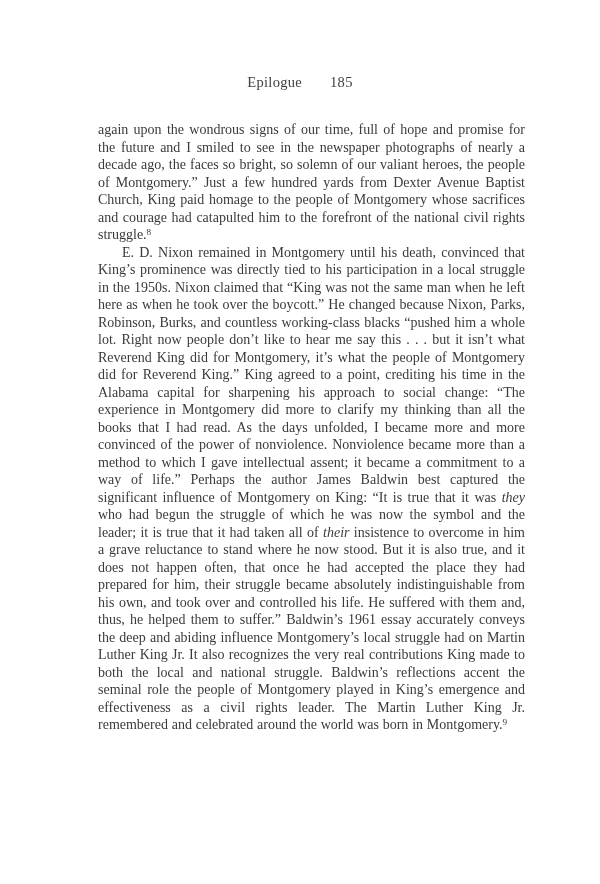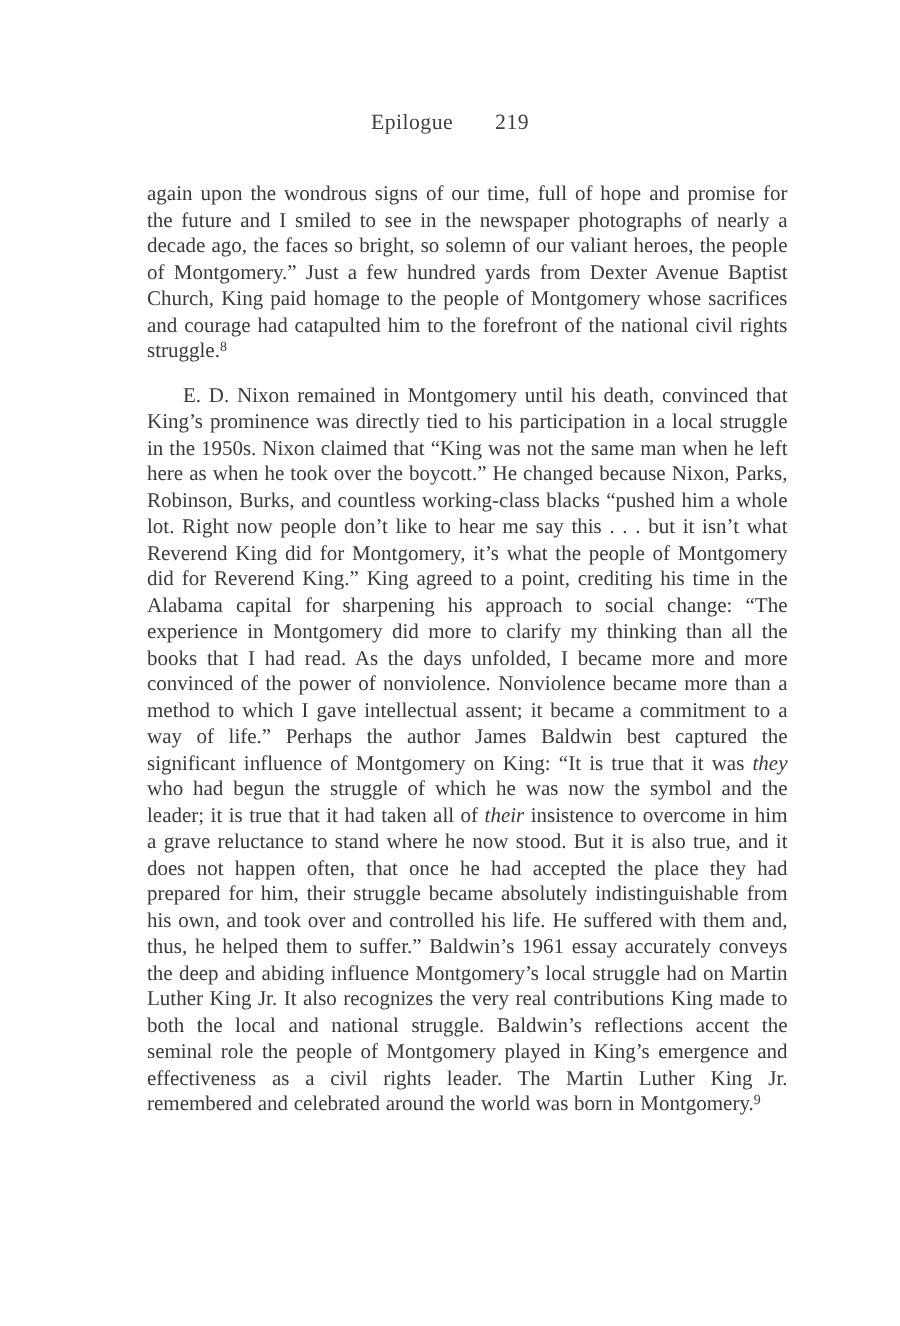--- a/index.html
+++ b/index.html
@@ -39,38 +39,37 @@
     text-align: justify;
     color: #3a3a3a;
     word-spacing: 0.3px;
   }
   .page-body p {
     margin: 0;
     padding: 0;
   }
   .page-body p.indent {
     text-indent: 24px;
-    margin-top: 12px;
   }
   .page-body em {
     font-style: italic;
   }
   .page-body sup {
     font-size: 0.66em;
     line-height: 0;
     vertical-align: baseline;
     position: relative;
     top: -0.45em;
   }
 </style>
 </head>
 <body>
 
 <div class="page">
   <div class="running-head">
     <span>Epilogue</span>
-    <span>219</span>
+    <span>185</span>
   </div>
   <div class="page-body" id="body-text">
       <p><span>again upon the wondrous signs of our time, full of hope and promise for the future and I smiled to see in the newspaper photographs of nearly a decade ago, the faces so bright, so solemn of our valiant heroes, the people of Montgomery.” Just a few hundred yards from Dexter Avenue Baptist Church, King paid homage to the people of Montgomery whose sacrifices and courage had catapulted him to the forefront of the national civil rights struggle.</span><sup>8</sup></p>
       <p class="indent"><span>E. D. Nixon remained in Montgomery until his death, convinced that King’s prominence was directly tied to his participation in a local struggle in the 1950s. Nixon claimed that “King was not the same man when he left here as when he took over the boycott.” He changed because Nixon, Parks, Robinson, Burks, and countless working-class blacks “pushed him a whole lot. Right now people don’t like to hear me say this . . . but it isn’t what Reverend King did for Montgomery, it’s what the people of Montgomery did for Reverend King.” King agreed to a point, crediting his time in the Alabama capital for sharpening his approach to social change: “The experience in Montgomery did more to clarify my thinking than all the books that I had read. As the days unfolded, I became more and more convinced of the power of nonviolence. Nonviolence became more than a method to which I gave intellectual assent; it became a commitment to a way of life.” Perhaps the author James Baldwin best captured the significant influence of Montgomery on King: “It is true that it was </span><em>they</em><span> who had begun the struggle of which he was now the symbol and the leader; it is true that it had taken all of </span><em>their</em><span> insistence to overcome in him a grave reluctance to stand where he now stood. But it is also true, and it does not happen often, that once he had accepted the place they had prepared for him, their struggle became absolutely indistinguishable from his own, and took over and controlled his life. He suffered with them and, thus, he helped them to suffer.” Baldwin’s 1961 essay accurately conveys the deep and abiding influence Montgomery’s local struggle had on Martin Luther King Jr. It also recognizes the very real contributions King made to both the local and national struggle. Baldwin’s reflections accent the seminal role the people of Montgomery played in King’s emergence and effectiveness as a civil rights leader. The Martin Luther King Jr. remembered and celebrated around the world was born in Montgomery.</span><sup>9</sup></p>
     </div>
 </div>
 
 </body></html>

